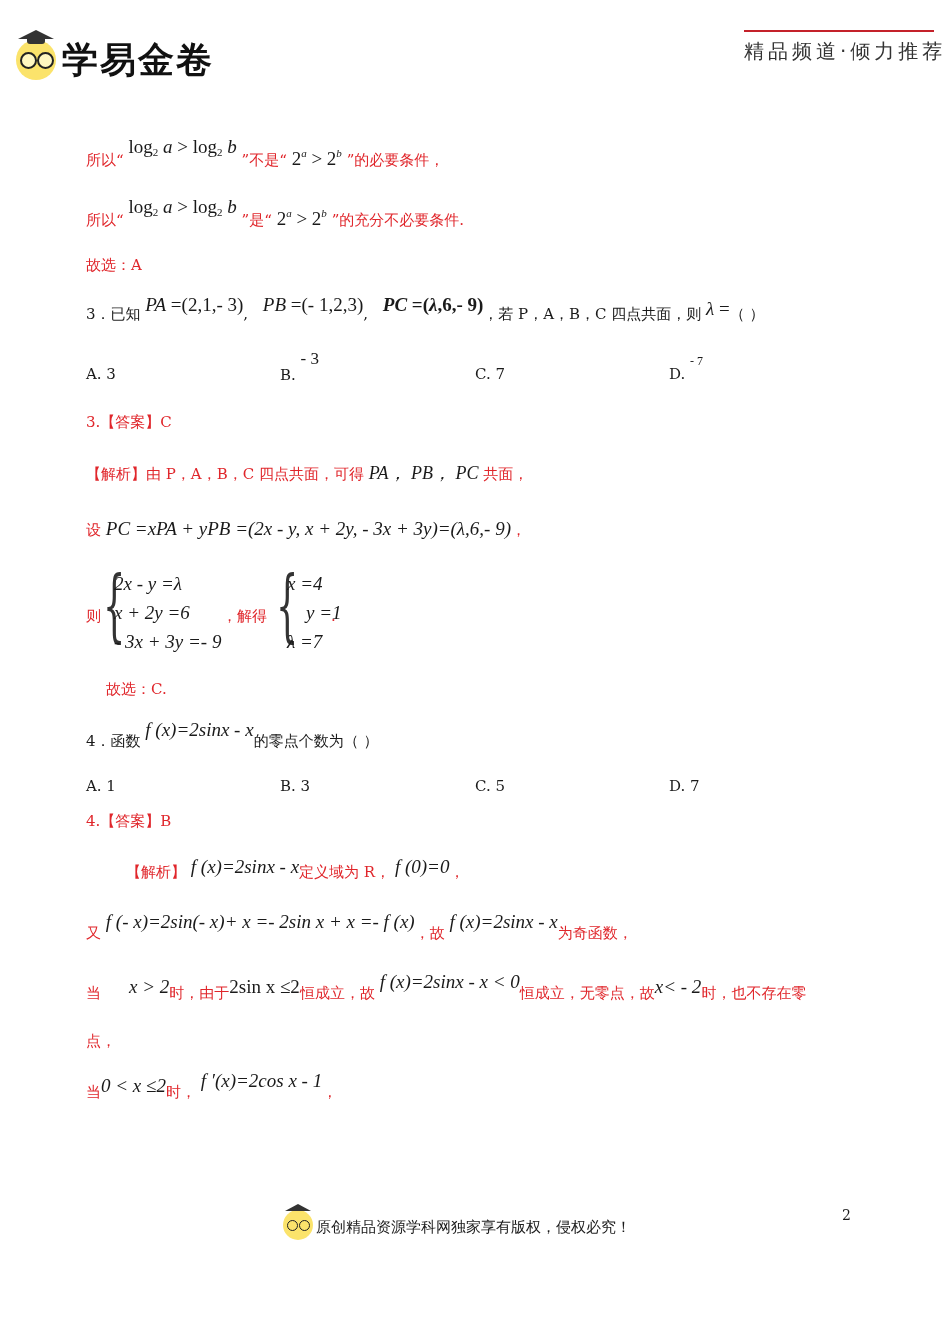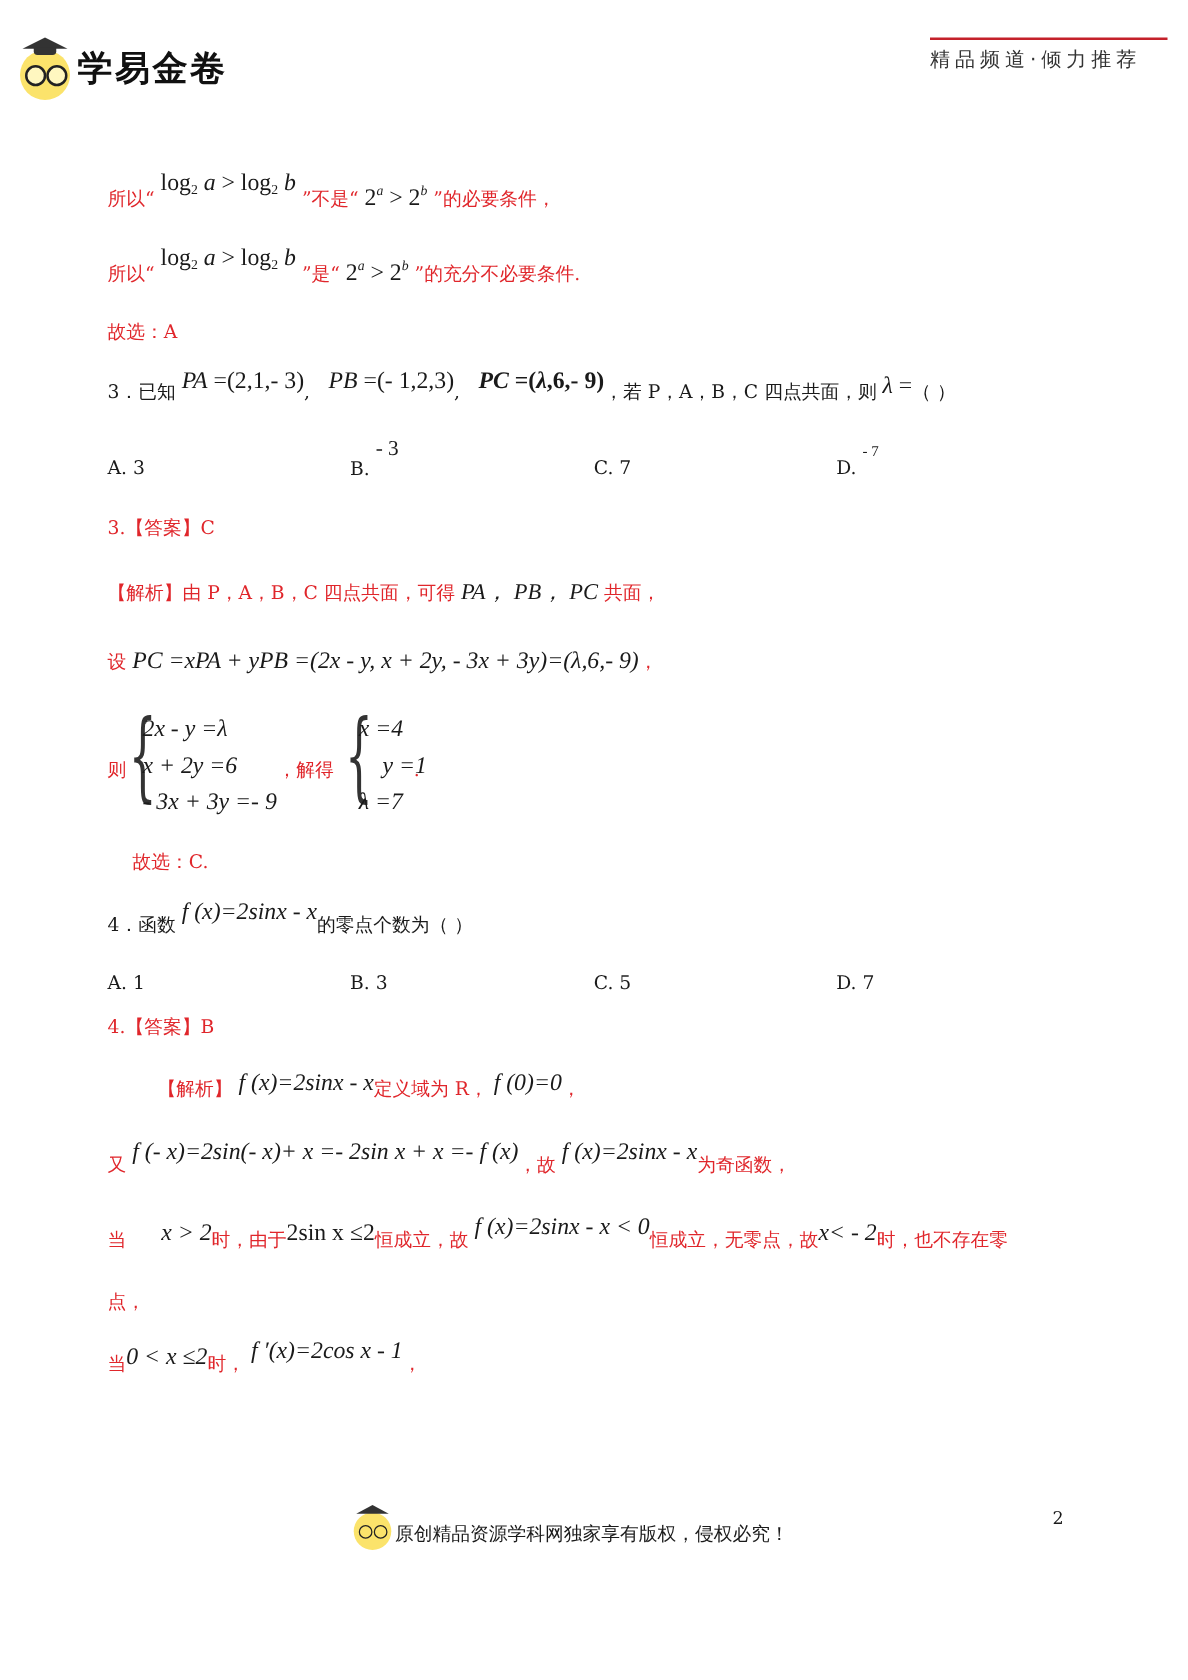--- a/index.html
+++ b/index.html
@@ -19,26 +19,26 @@
   .logo-left { left: 14px; top: 28px; width: 220px; height: 56px; }
   .logo-face { position: absolute; left: 2px; top: 12px; width: 40px; height: 40px; border-radius: 50%;
                background: #fbe36b; }
   .logo-cap { position: absolute; left: 4px; top: 2px; width: 0; height: 0;
               border-left: 18px solid transparent; border-right: 18px solid transparent;
               border-bottom: 9px solid #333; }
   .logo-cap2 { position: absolute; left: 13px; top: 10px; width: 18px; height: 6px; background: #333; border-radius: 0 0 3px 3px;}
   .glass { position: absolute; top: 24px; width: 13px; height: 13px; border: 2px solid #222; border-radius: 50%; background: #fff7c0;}
   .glass.l { left: 6px; } .glass.r { left: 23px; }
   .logo-text { position: absolute; left: 48px; top: 8px; font-family: "DejaVu Sans", sans-serif; font-weight: bold;
-               font-size: 28px; letter-spacing: 2px; color: #111; }
+               font-size: 36px; letter-spacing: 2px; color: #111; }
   .logo-right { left: 744px; top: 28px; width: 190px; }
   .lr-top { font-family: "DejaVu Sans", sans-serif; font-weight: bold; color: #c4212a; font-size: 24px; letter-spacing: 14px;
             text-align: center; padding-left: 12px; }
   .lr-line { height: 2px; background: #c4212a; margin: 2px 0 6px 0; }
-  .lr-bot { font-family: "DejaVu Sans", sans-serif; font-size: 16px; letter-spacing: 4px; color: #333; }
+  .lr-bot { font-family: "DejaVu Sans", sans-serif; font-size: 20px; letter-spacing: 4px; color: #333; }
 
   .brace { position: absolute; font-size: 78px; line-height: 78px; font-family: "DejaVu Serif", serif; color:#333; transform: scaleX(0.45); transform-origin: left top; }
   .sys { position: absolute; font-size: 19px; line-height: 29px; }
 
   
   .foot-face { position: absolute; left: 283px; top: 1210px; width: 30px; height: 30px; border-radius: 50%; background: #fbe36b; }
   .foot-cap { position: absolute; left: 285px; top: 1204px; width: 0; height: 0;
               border-left: 13px solid transparent; border-right: 13px solid transparent; border-bottom: 7px solid #333; }
   .fglass { position: absolute; top: 1220px; width: 9px; height: 9px; border: 1.5px solid #222; border-radius: 50%; }
 </style>

